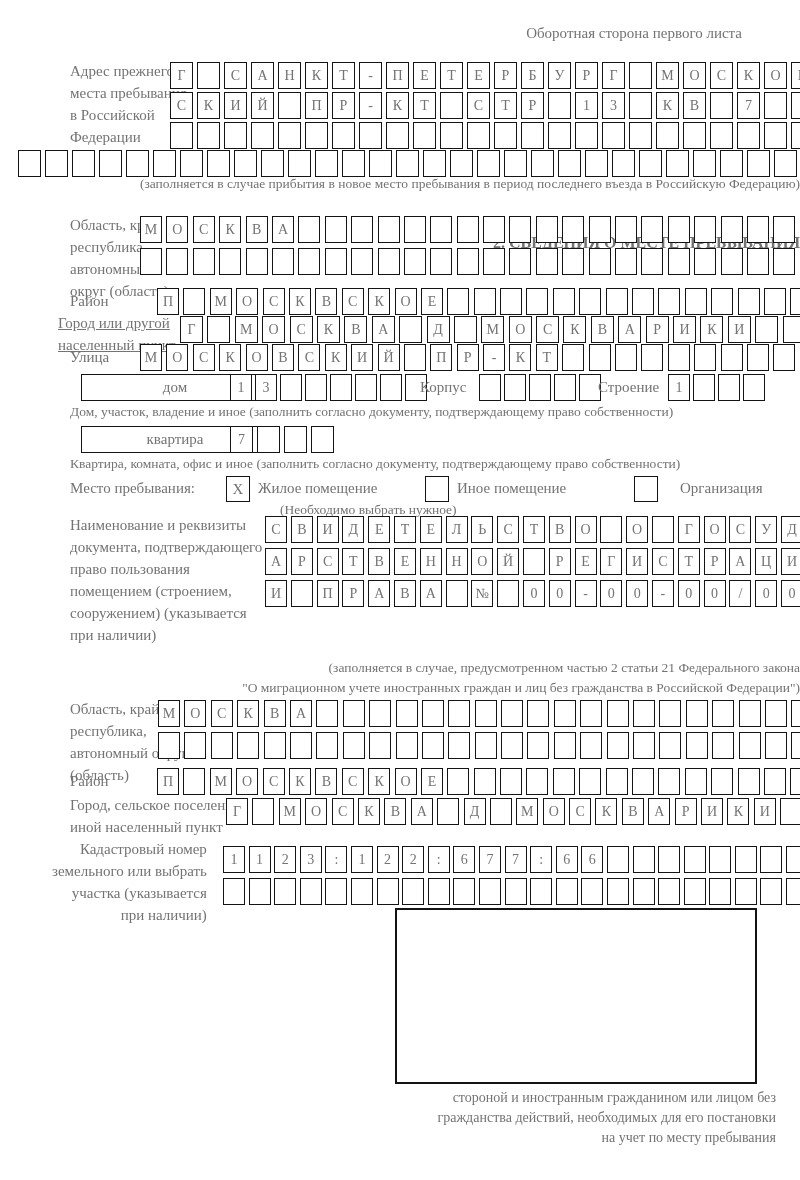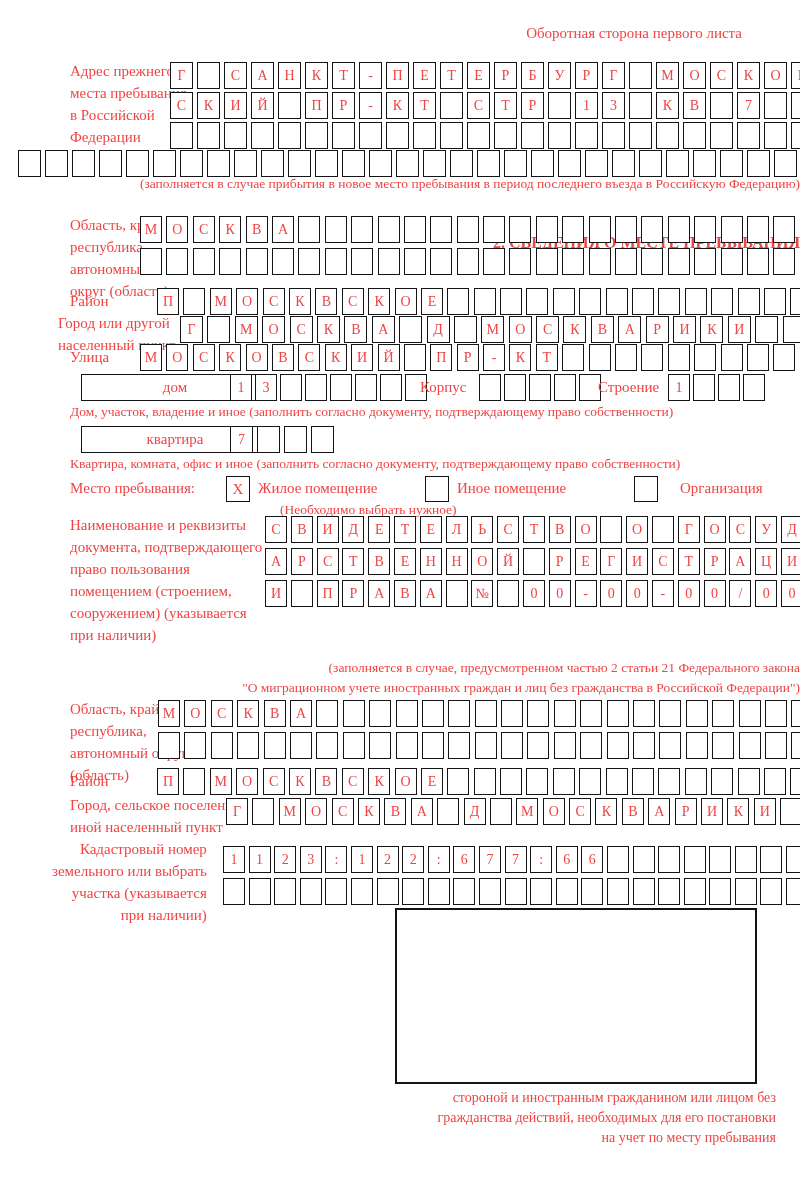--- a/index.html
+++ b/index.html
@@ -1,18 +1,18 @@
 <!DOCTYPE html>
 <html><head>
 <meta charset="utf-8">
 <style>
   html,body{margin:0;padding:0;background:#ffffff;}
   .page{
     position:relative;width:800px;height:1180px;background:#fff;
-    font-family:"Liberation Serif","DejaVu Serif",serif;color:#ef4444;
+    font-family:"Liberation Serif","DejaVu Serif",serif;color:#737373;
     overflow:hidden;
   }
   .abs{position:absolute;}
   .lbl{font-size:15px;line-height:22px;white-space:nowrap;}
   .cap{font-size:13.5px;white-space:nowrap;}
   .ttl{font-size:16px;font-weight:bold;white-space:nowrap;margin-top:36px;}
   .center{text-align:right;}
   .cells{position:absolute;display:flex;}
   .cell{
     flex:none;width:20px;height:25px;border:1.6px solid #141414;background:#fff;
@@ -252,21 +252,21 @@
       <span class="cell"></span>
       <span class="cell"></span>
       <span class="cell"></span>
       <span class="cell"></span>
       <span class="cell"></span>
       <span class="cell"></span>
       <span class="cell"></span>
       <span class="cell"></span>
     </div>
 
-  <div class="abs lbl mllines" style="left:58px;top:312px;">
+  <div class="abs lbl mllines" style="left:58px;top:312px;text-decoration:underline;">
       <div>Город или другой</div>
       <div>населенный пункт</div>
     </div>
   <div class="cells rowC" style="left:180px;top:316px;">
       <span class="cell">Г</span>
       <span class="cell"></span>
       <span class="cell">М</span>
       <span class="cell">О</span>
       <span class="cell">С</span>
       <span class="cell">К</span>

